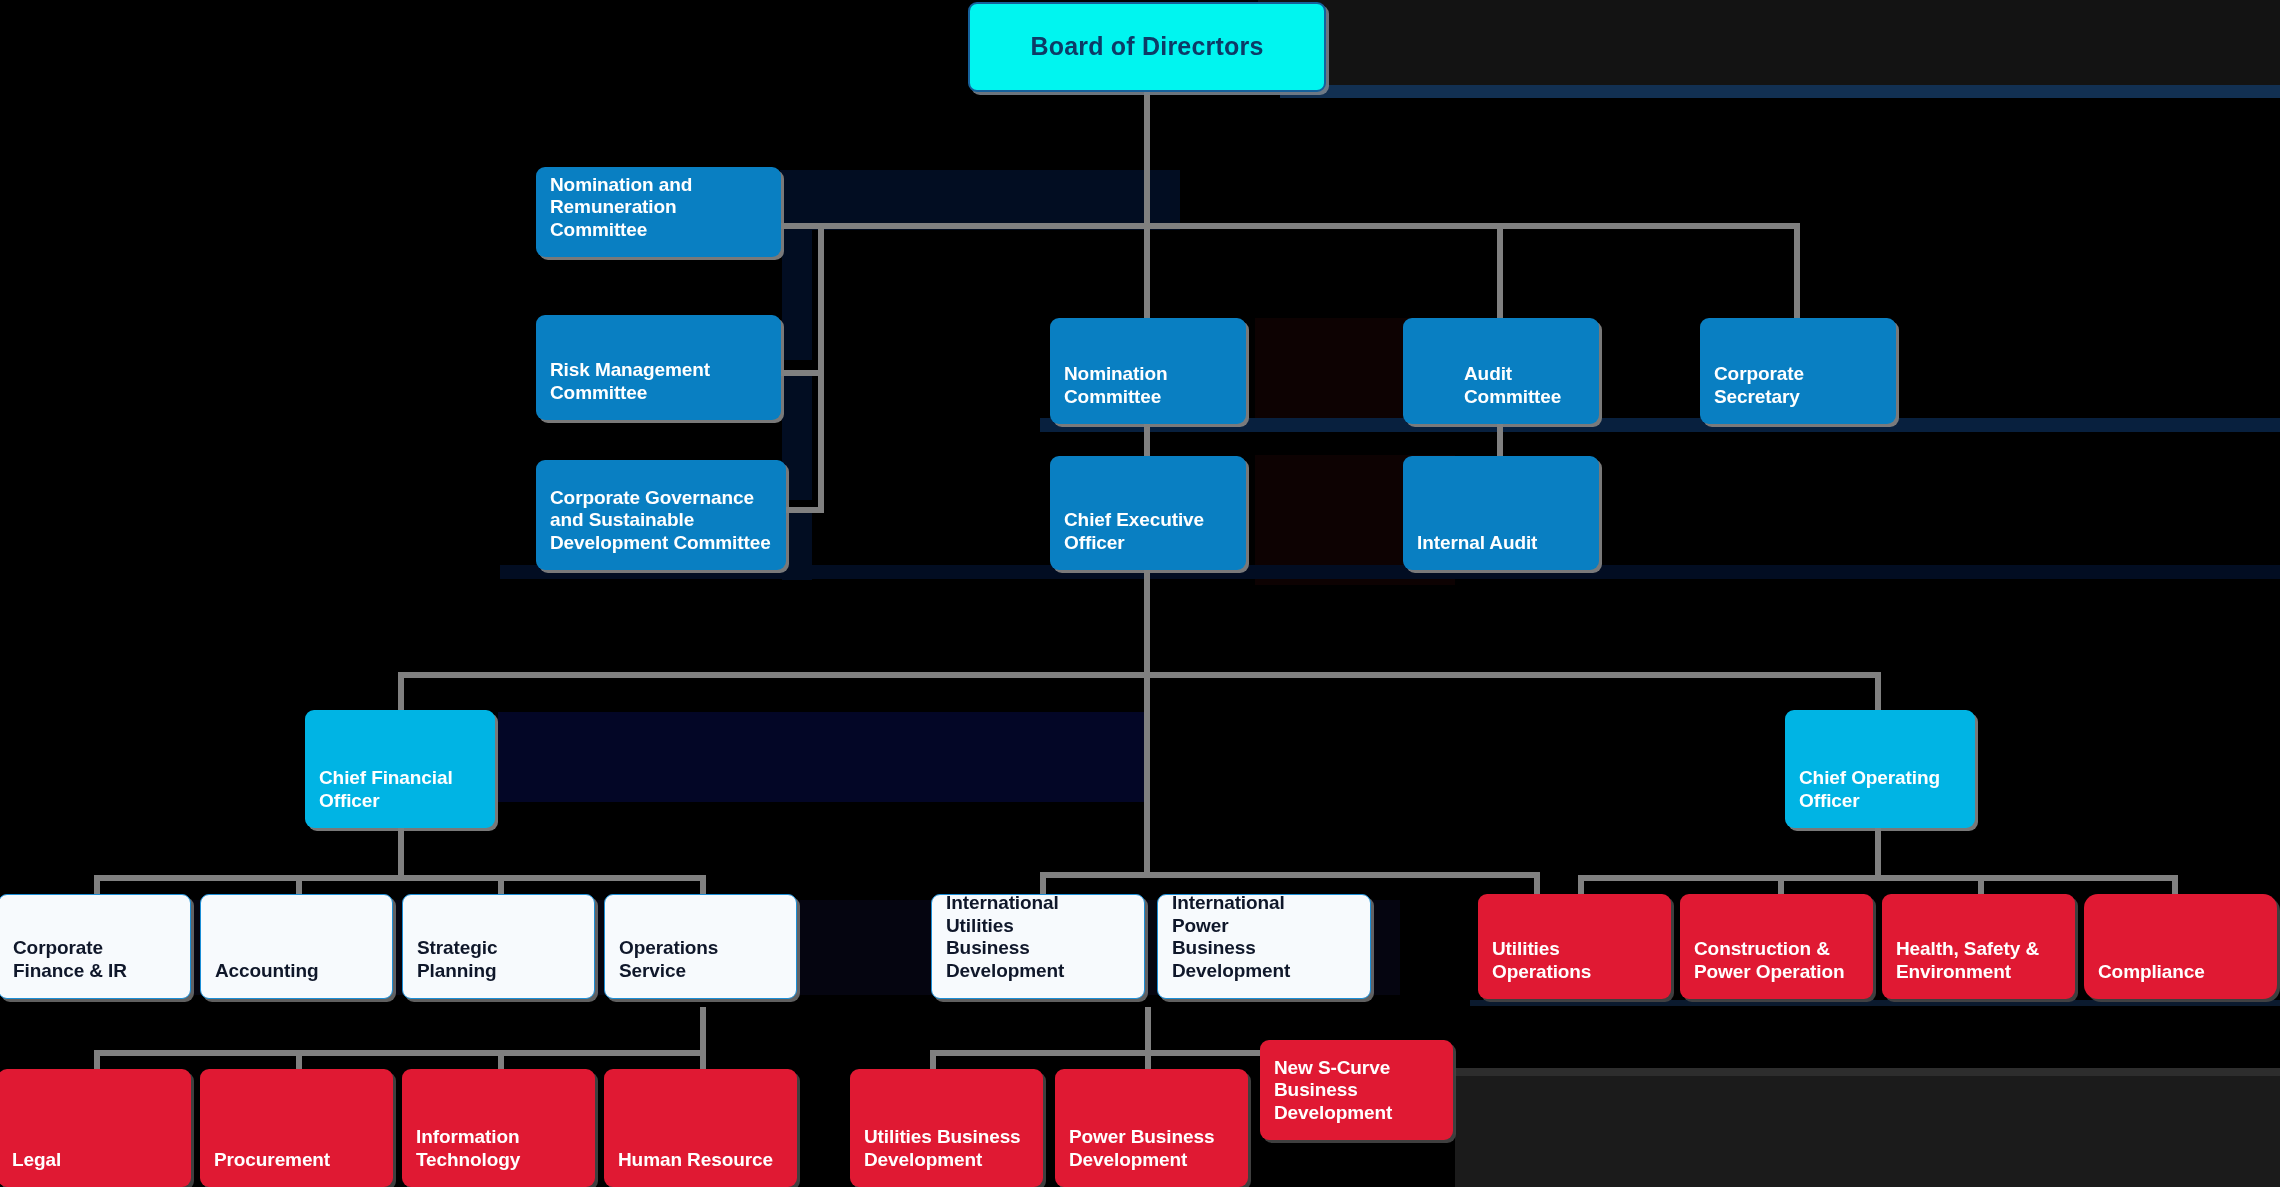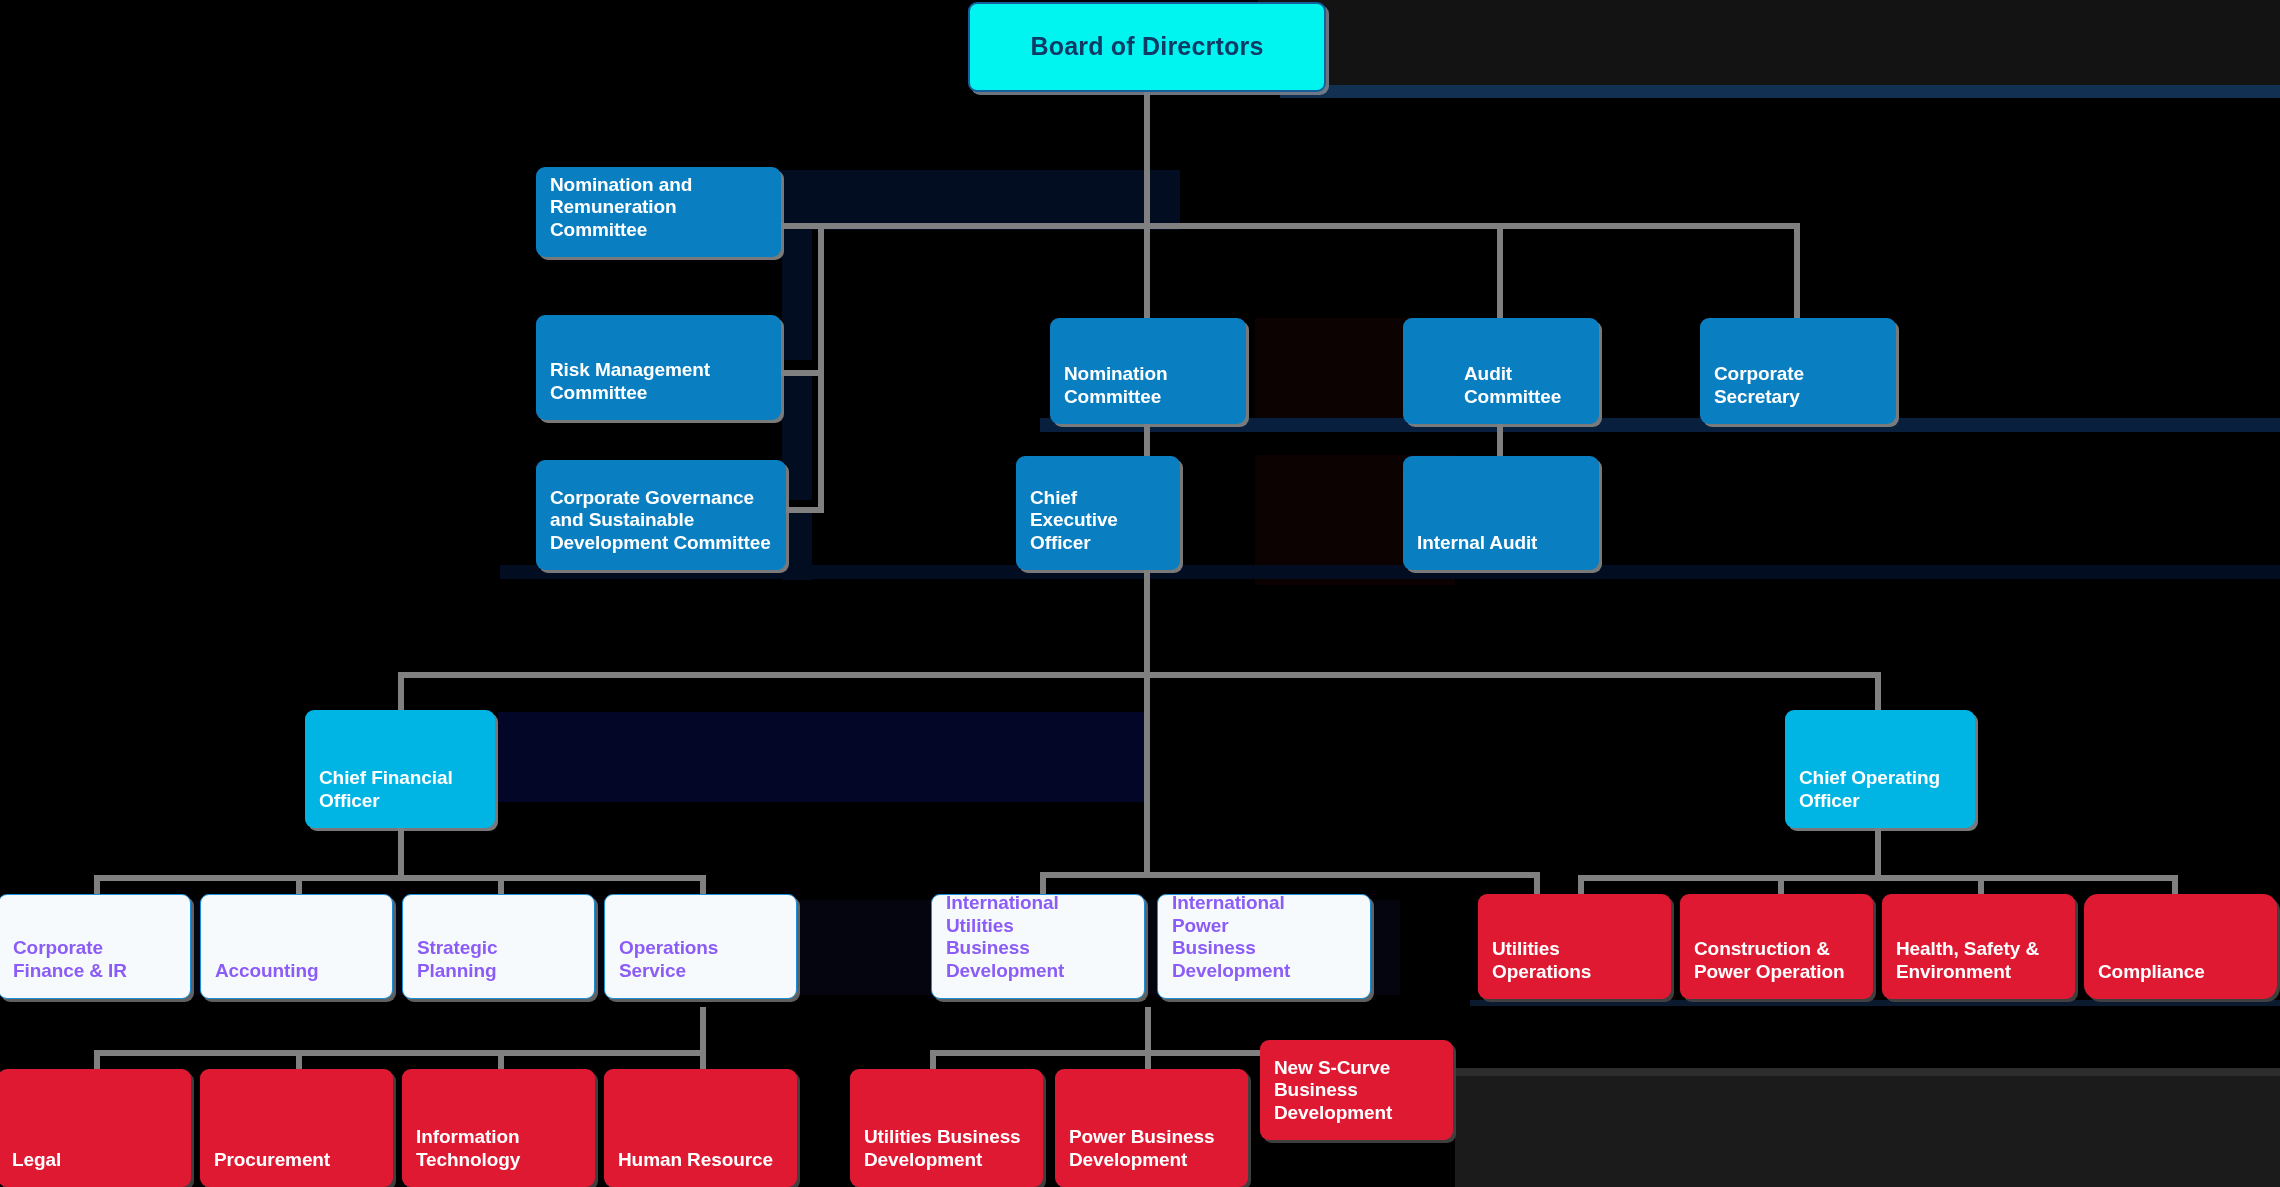--- a/index.html
+++ b/index.html
@@ -73,21 +73,21 @@
     color: #ffffff;
   }
   .node.cyan {
     background: #00b4e4;
     border: none;
     color: #ffffff;
   }
   .node.white {
     background: #f7fafd;
     border: 1.5px solid #1b8ed6;
-    color: #8b5cf6;
+    color: #0f172a;
     box-shadow: 3px 3px 0 0 rgba(128,128,128,0.75);
   }
   .node.red {
     background: #e01933;
     border: none;
     color: #ffffff;
     box-shadow: 3px 3px 0 0 rgba(70,70,70,0.9);
   }
 </style>
 </head>
@@ -190,21 +190,21 @@
   </div>
   <div class="node blue" style="left:1403px;top:318px;width:196px;height:106px;padding-left:47px;">
     <span class="label">Audit
 Committee</span>
   </div>
   <div class="node blue" style="left:1700px;top:318px;width:196px;height:106px;">
     <span class="label">Corporate
 Secretary</span>
   </div>
 
-  <div class="node blue" style="left:1016px;top:456px;width:164px;height:114px;">
+  <div class="node blue" style="left:1050px;top:456px;width:196px;height:114px;">
     <span class="label">Chief Executive
 Officer</span>
   </div>
   <div class="node blue" style="left:1403px;top:456px;width:196px;height:114px;">
     <span class="label">Internal Audit</span>
   </div>
 
   <div class="node cyan" style="left:305px;top:710px;width:190px;height:118px;">
     <span class="label">Chief Financial
 Officer</span>

